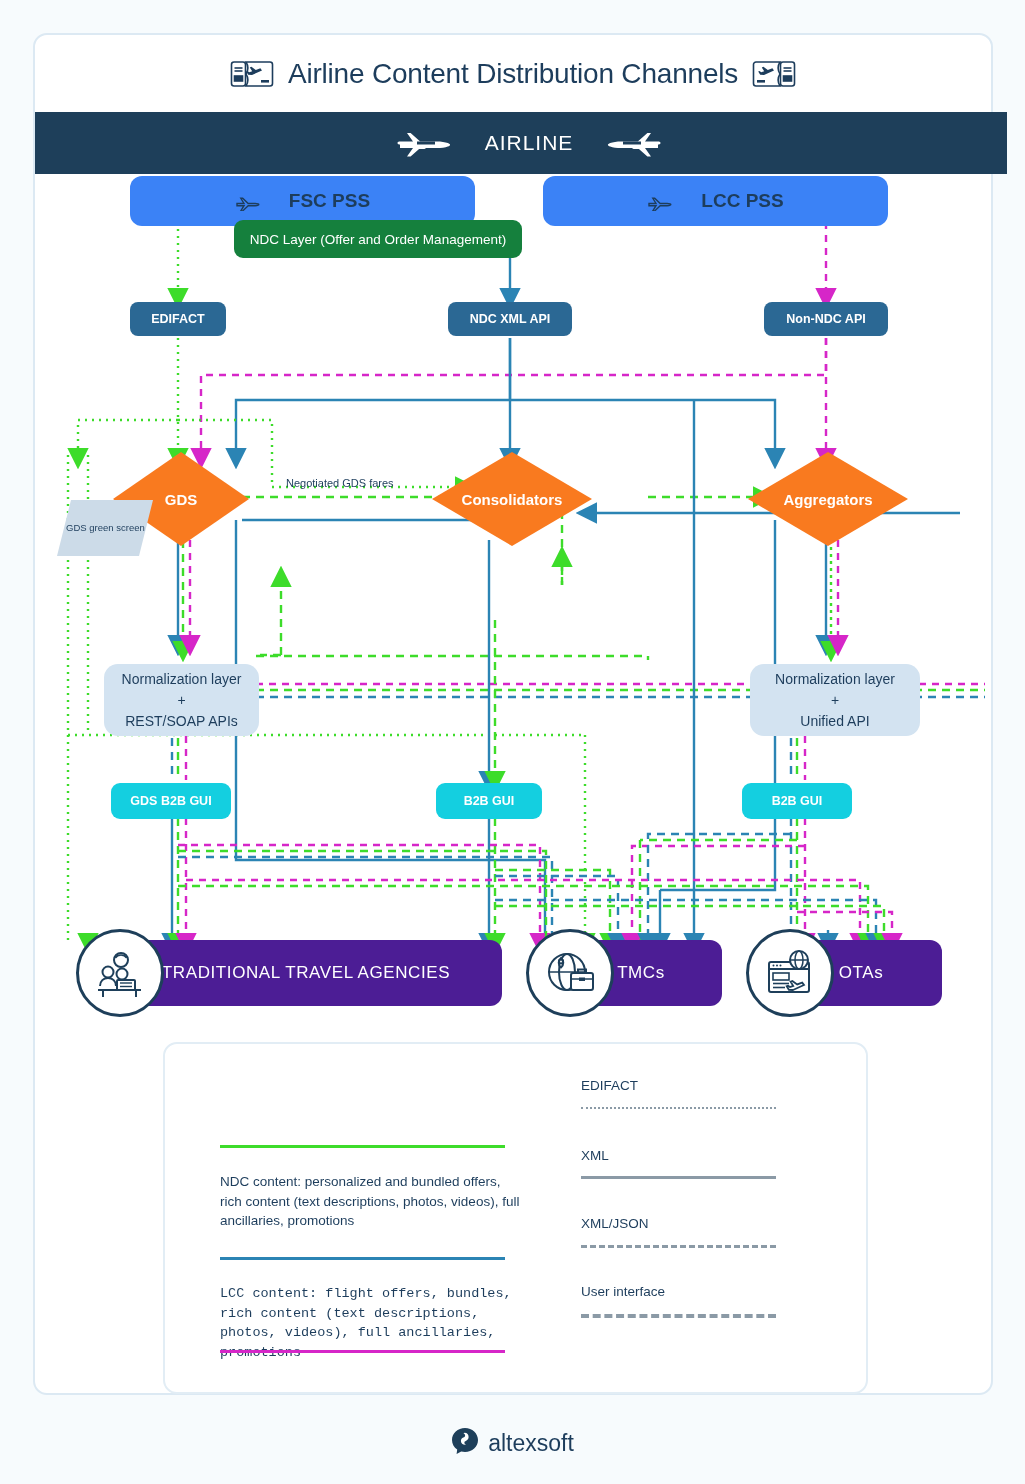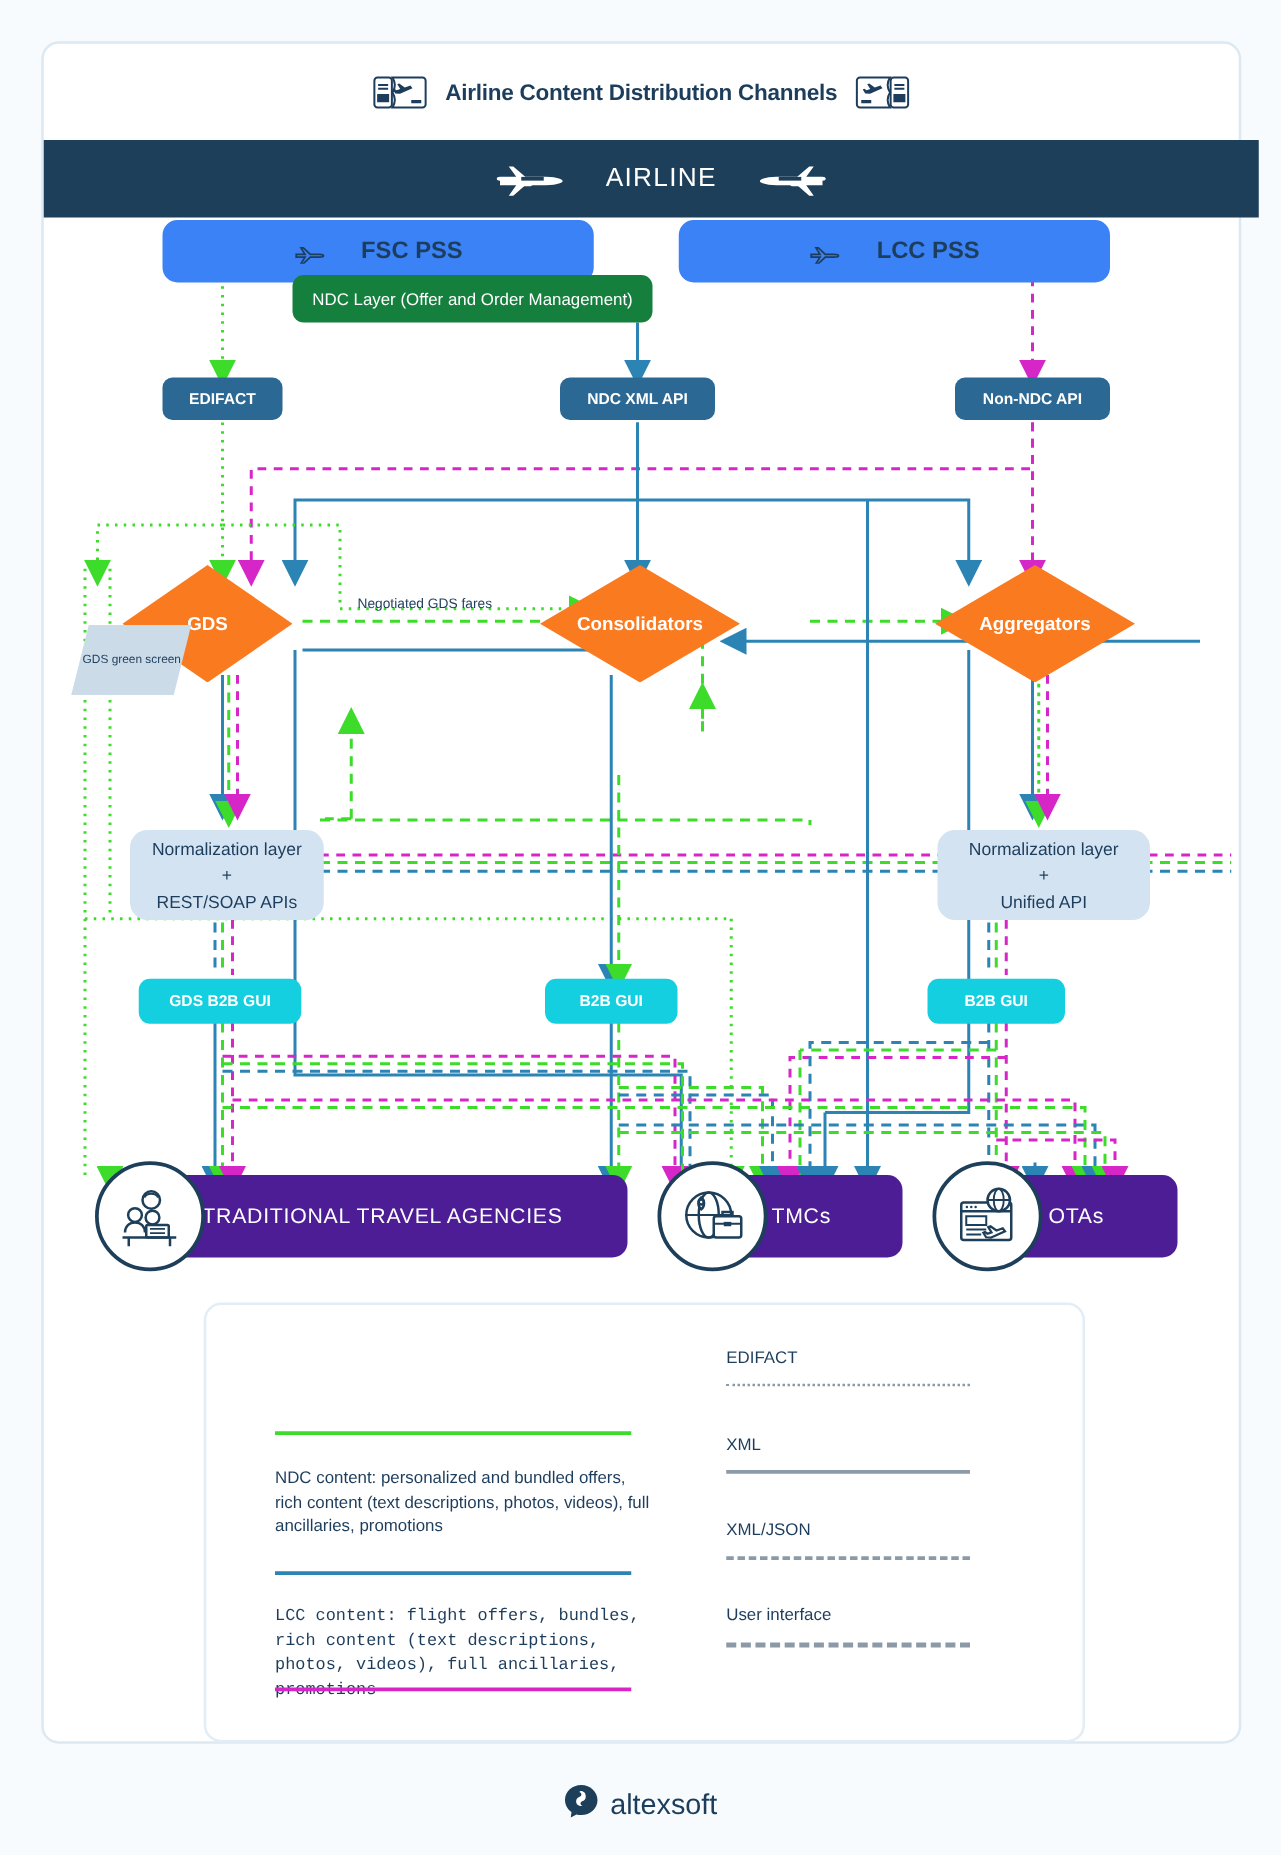--- a/index.html
+++ b/index.html
@@ -14,21 +14,21 @@
     position:absolute;left:33px;top:33px;width:960px;height:1362px;
     background:#ffffff;border:2px solid #dce9f3;border-radius:14px;
     box-sizing:border-box;
   }
   
   .title-bar{
     position:absolute;left:35px;top:35px;width:956px;height:78px;
     display:flex;align-items:center;justify-content:center;gap:14px;
   }
   .title-text{
-    font-size:18px;font-weight:bold;color:#1d3d5c;letter-spacing:-0.2px;
+    font-size:28px;font-weight:normal;color:#1d3d5c;letter-spacing:-0.2px;
     white-space:nowrap;
   }
   .bp-icon{width:44px;height:30px;display:block;}
   .airline-bar{
     position:absolute;left:35px;top:112px;width:956px;height:62px;
     background:#1e3f5a;
     display:flex;align-items:center;justify-content:center;gap:28px;padding-left:16px;
   }
   .airline-label{color:#ffffff;font-size:21px;letter-spacing:1px;}
   .plane-ic{width:62px;height:32px;display:block;}
@@ -295,21 +295,21 @@
 <div class="node api" style="left:130px;top:302px;width:96px;">
   <span>EDIFACT</span>
 </div>
 <div class="node api" style="left:448px;top:302px;width:124px;">
   <span>NDC XML API</span>
 </div>
 <div class="node api" style="left:764px;top:302px;width:124px;">
   <span>Non-NDC API</span>
 </div>
 
-<div class="diamond" style="left:98px;top:452px;width:136px;height:94px;">
+<div class="diamond" style="left:113px;top:452px;width:136px;height:94px;">
   <span>GDS</span>
 </div>
 <div class="diamond" style="left:432px;top:452px;width:160px;height:94px;">
   <span>Consolidators</span>
 </div>
 <div class="diamond" style="left:748px;top:452px;width:160px;height:94px;">
   <span>Aggregators</span>
 </div>
 
 <div class="greenscreen" style="left:64px;top:500px;width:82px;height:56px;">
@@ -322,21 +322,21 @@
   <span>Normalization layer</span>
   <span>+</span>
   <span>REST/SOAP APIs</span>
 </div>
 <div class="node norm" style="left:750px;top:640px;width:170px;height:72px;">
   <span>Normalization layer</span>
   <span>+</span>
   <span>Unified API</span>
 </div>
 
-<div class="node b2b" style="left:111px;top:783px;width:130px;">
+<div class="node b2b" style="left:111px;top:783px;width:120px;">
   <span>GDS B2B GUI</span>
 </div>
 <div class="node b2b" style="left:436px;top:783px;width:106px;">
   <span>B2B GUI</span>
 </div>
 <div class="node b2b" style="left:742px;top:783px;width:110px;">
   <span>B2B GUI</span>
 </div>
 
 <div class="chan" style="left:110px;top:940px;width:392px;height:66px;">

